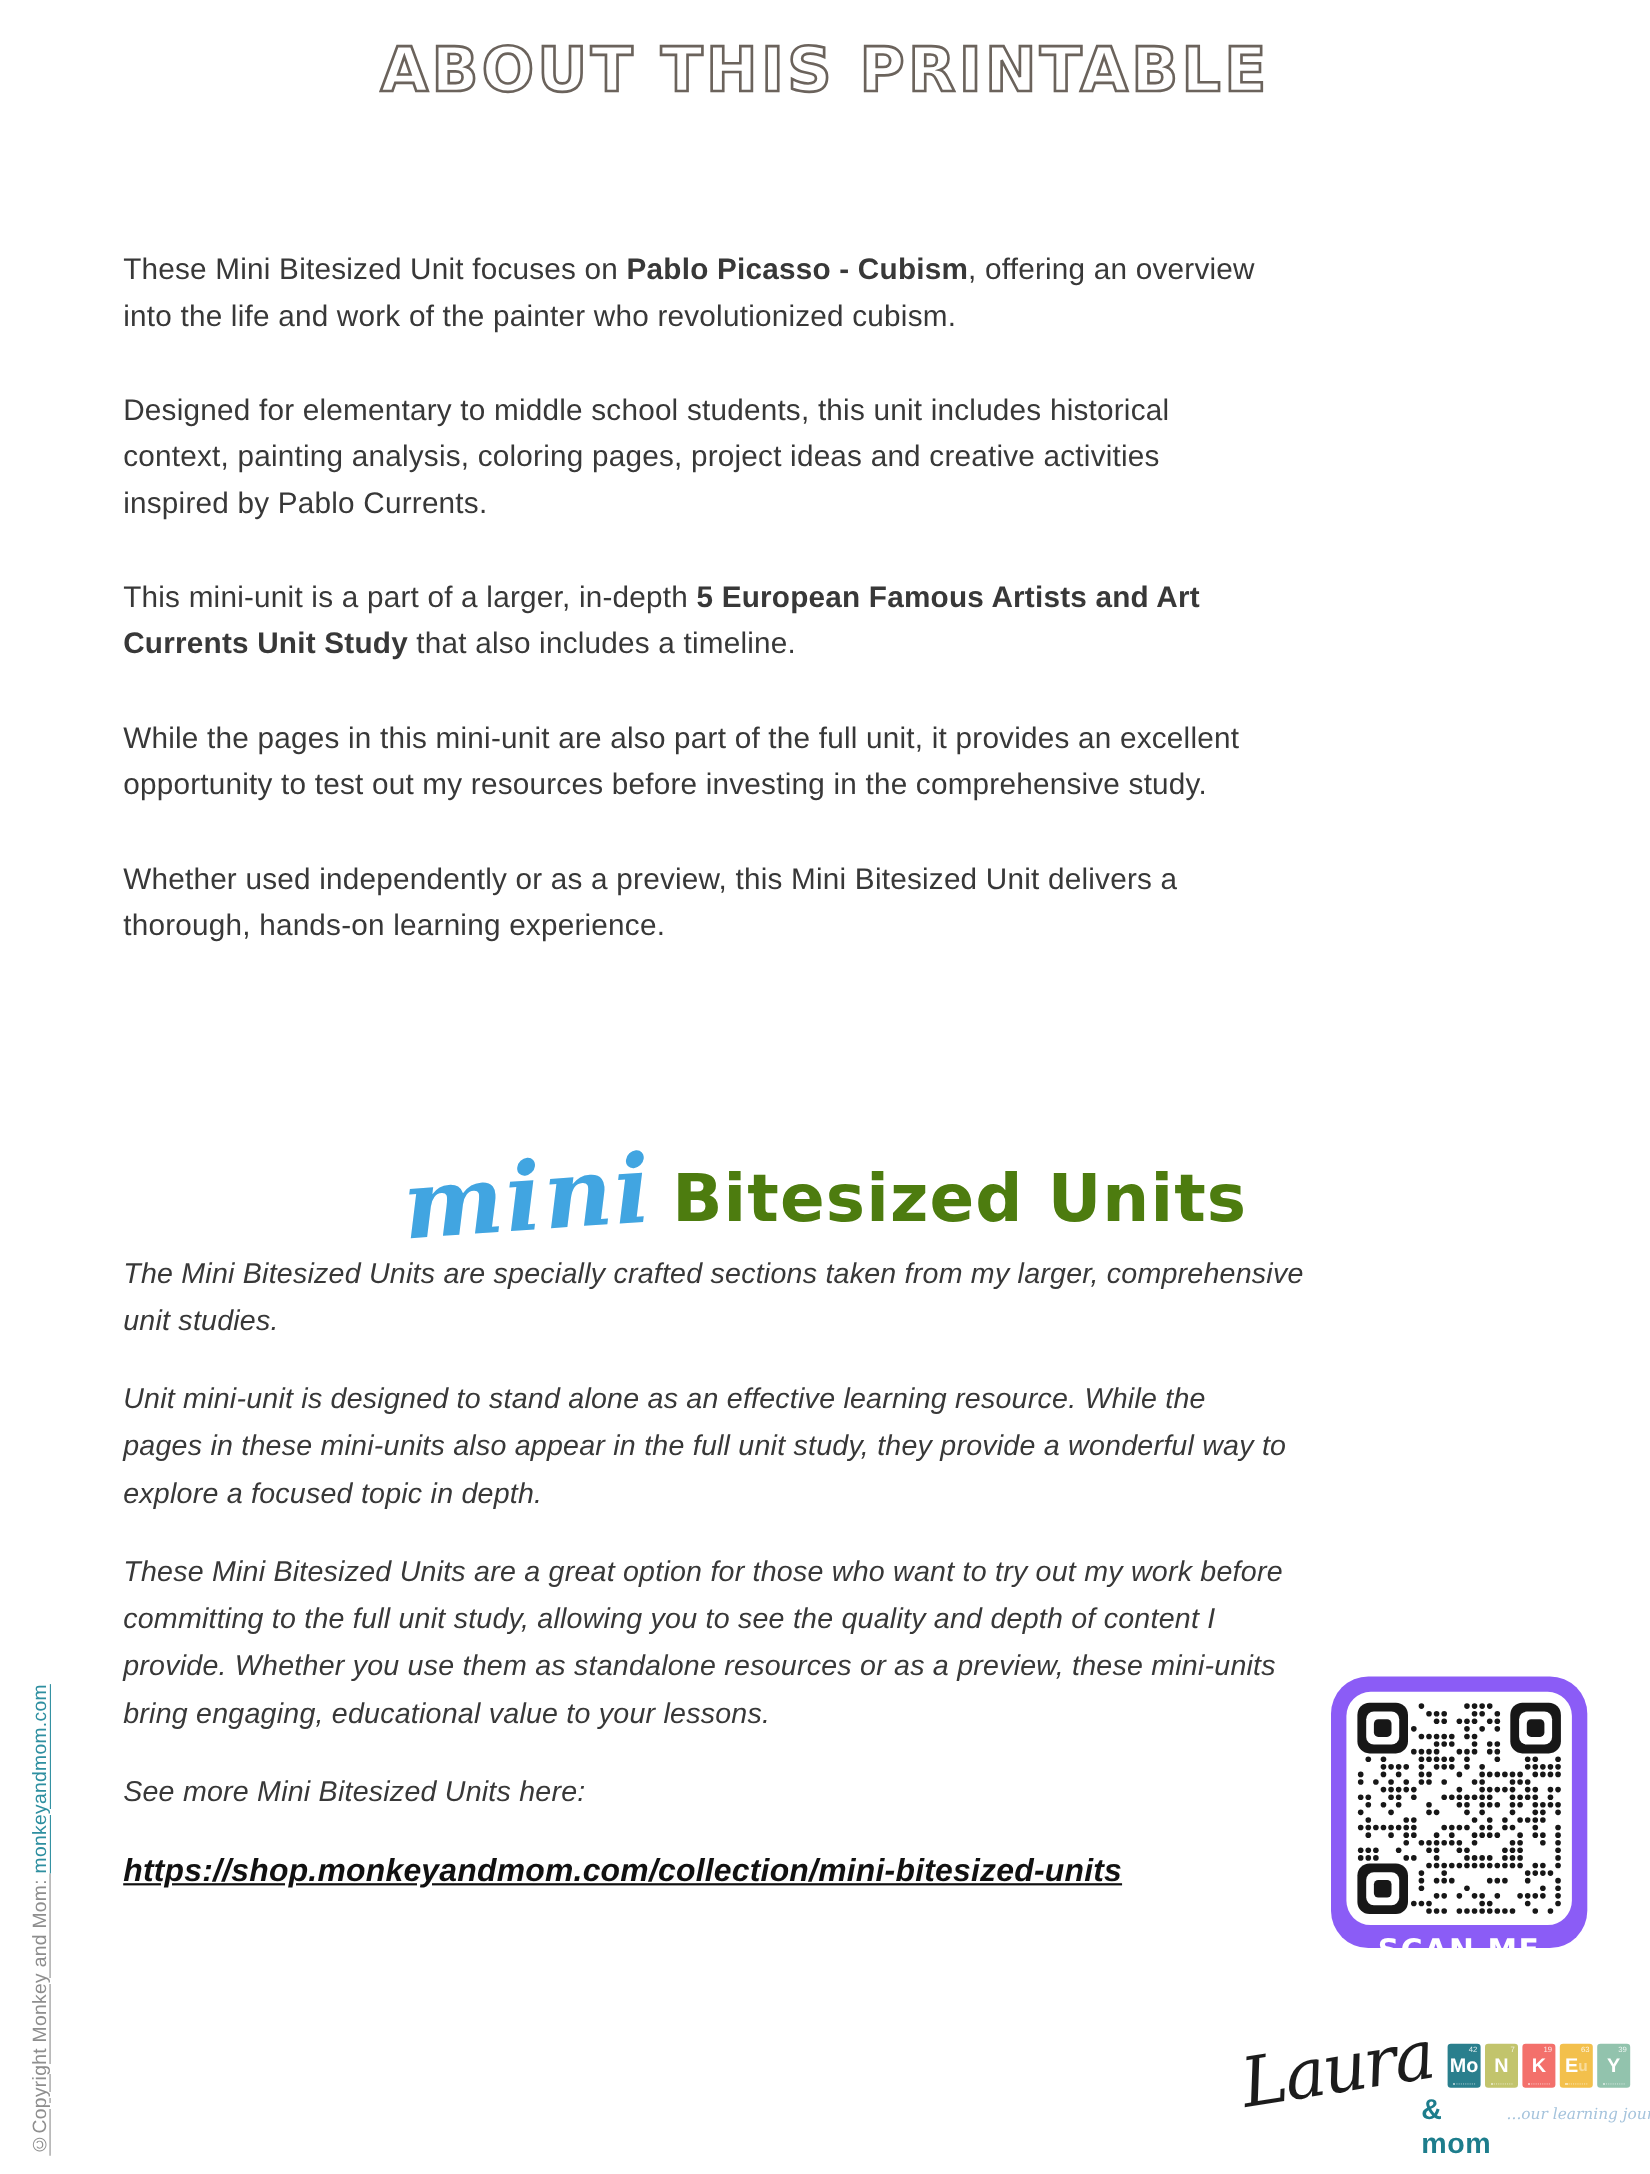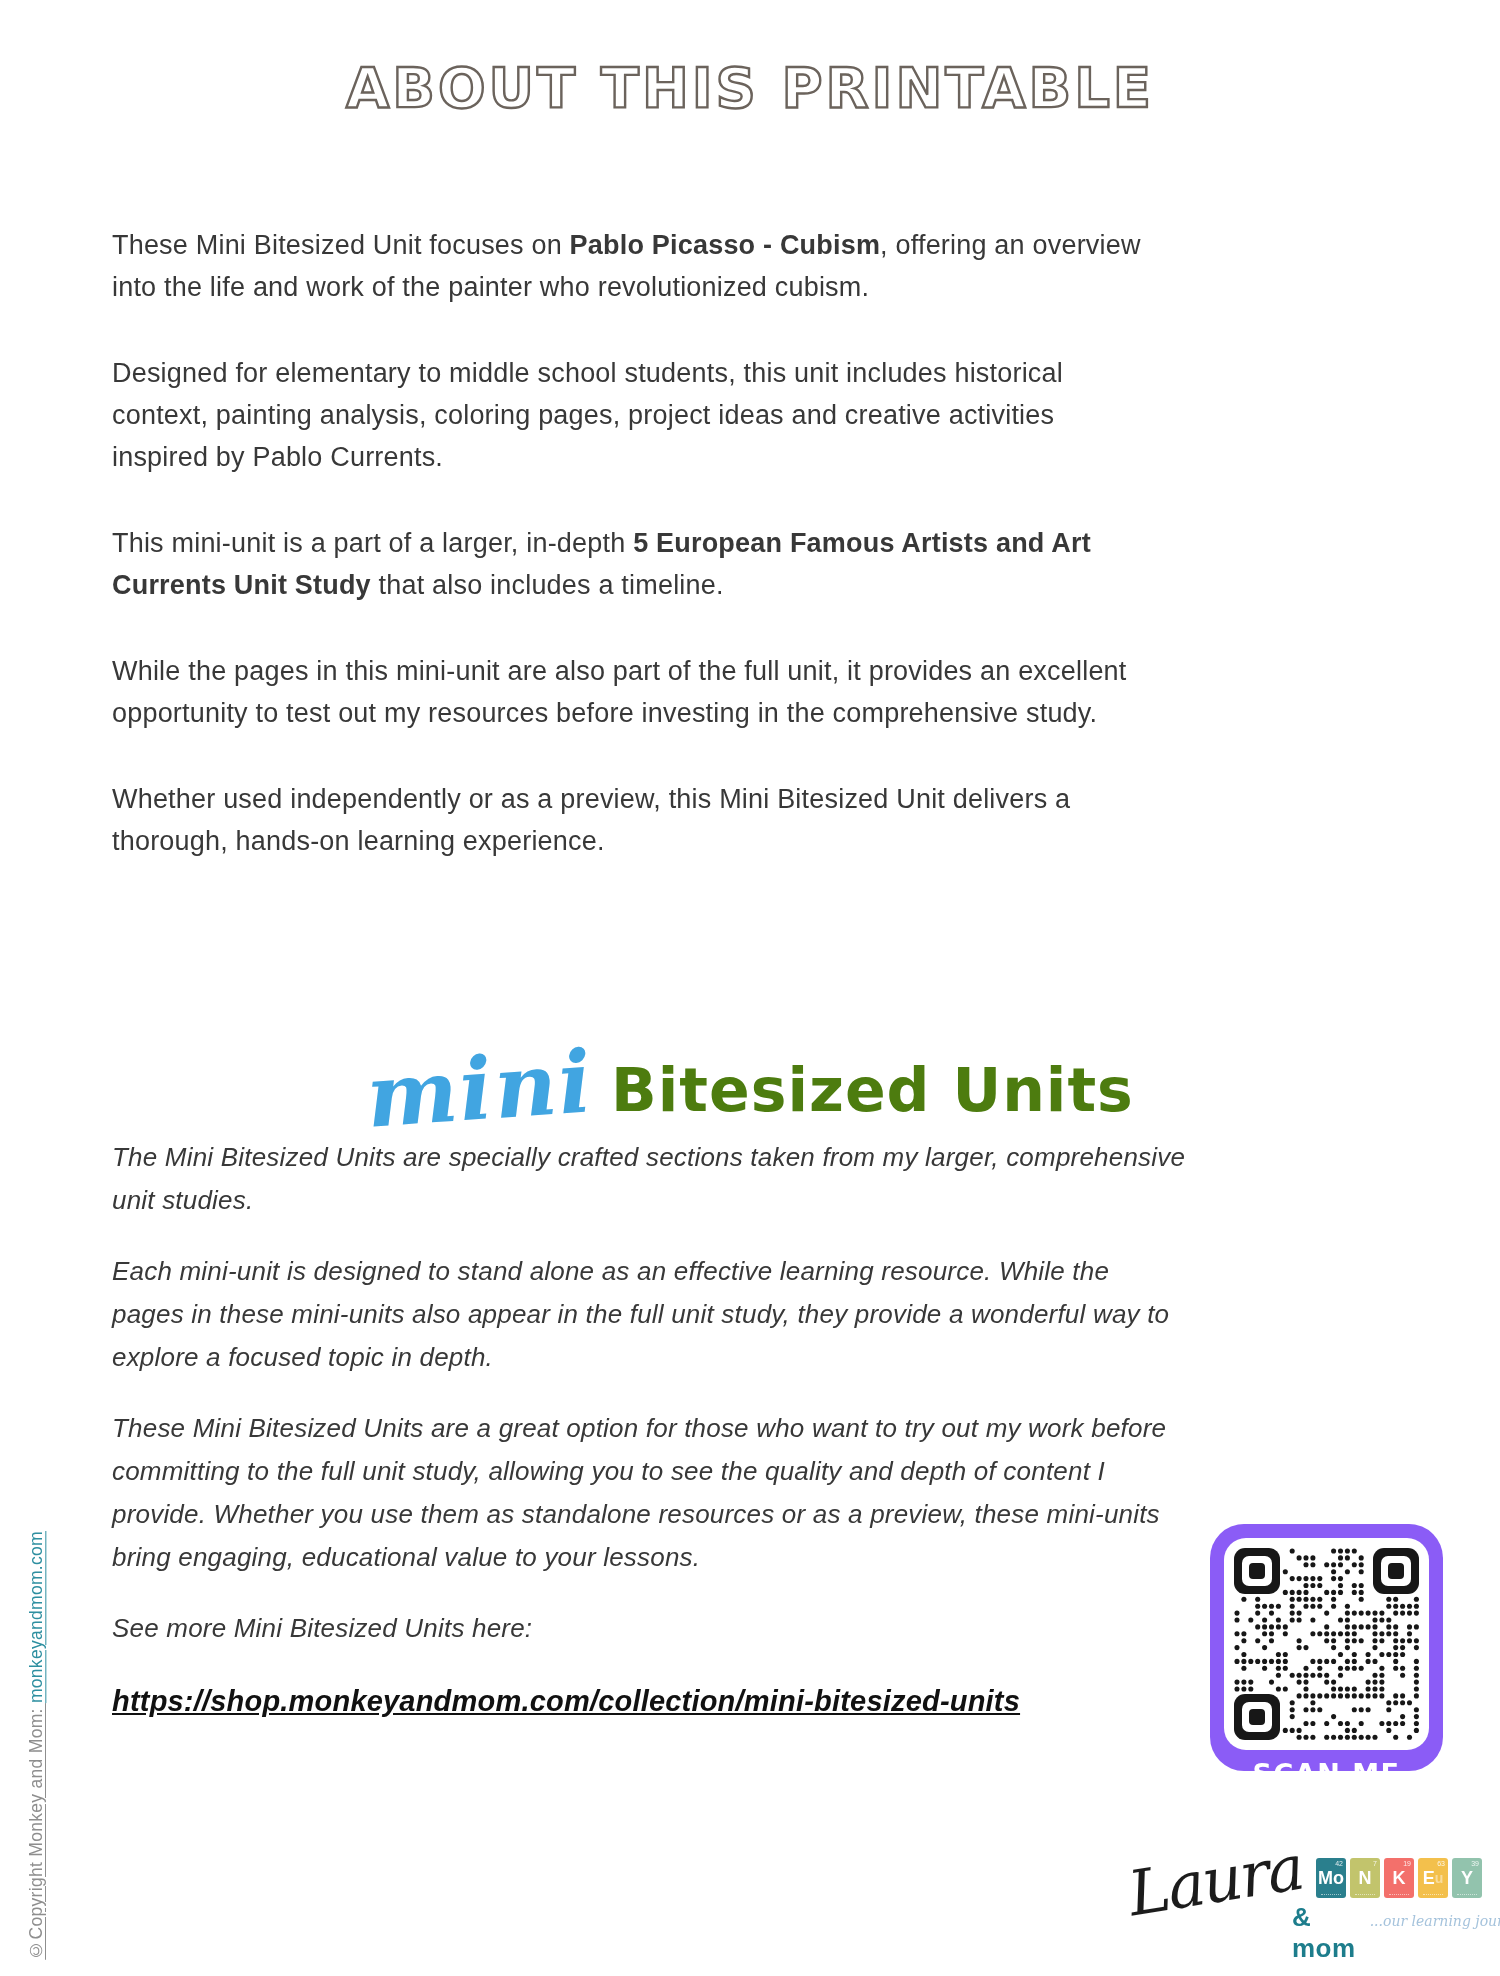--- a/index.html
+++ b/index.html
@@ -6,21 +6,21 @@
   .page{
     position:relative;
     width:1500px;height:1976px;
     background:#ffffff;
     font-family:"Liberation Sans", sans-serif;
     color:#383838;
     overflow:hidden;
   }
   
   .title{
-    position:absolute;top:55px;left:0;width:100%;
+    position:absolute;top:32px;left:0;width:100%;
     text-align:center;
     font-family:"DejaVu Sans", sans-serif;
     font-size:56px;font-weight:800;letter-spacing:3px;
     color:#ffffff;
     -webkit-text-stroke:2.4px #6b635c;
     text-stroke:2.4px #6b635c;
   }
   
   .about-block{
     position:absolute;left:112px;top:224px;width:1292px;
@@ -142,21 +142,21 @@
     <p><span>Whether used independently or as a preview, this Mini Bitesized Unit delivers a</span><br><span>thorough, hands-on learning experience.</span></p>
   </div>
 
   <div class="mini-heading">
     <span class="mini-word" style="color: rgb(65, 165, 225);">mini</span>
     <span class="heading-rest">Bitesized Units</span>
   </div>
 
   <div class="italic-block">
     <p><span>The Mini Bitesized Units are specially crafted sections taken from my larger, comprehensive</span><br><span>unit studies.</span></p>
-    <p><span>Each mini-unit is  designed to stand alone as an effective learning resource. While the</span><br><span>pages in these mini-units also appear in the full unit study, they provide a wonderful way to</span><br><span>explore a focused topic in depth.</span></p>
+    <p><span>Unit mini-unit is  designed to stand alone as an effective learning resource. While the</span><br><span>pages in these mini-units also appear in the full unit study, they provide a wonderful way to</span><br><span>explore a focused topic in depth.</span></p>
     <p><span>These Mini Bitesized Units are a great option for those who want to try out my work before</span><br><span>committing to the full unit study, allowing you to see the quality and depth of content I</span><br><span>provide. Whether you use them as standalone resources or as a preview, these mini-units</span><br><span>bring engaging, educational value to your lessons.</span></p>
     <p class="see-more">See more Mini Bitesized Units here:</p>
     <a href="#" class="shop-link">https://shop.monkeyandmom.com/collection/mini-bitesized-units</a>
   </div>
 
   <div class="qr-badge">
     <div class="qr-white">
       <svg class="qr-dots" id="qr-dots" width="187" height="194">
           <circle cx="59.2" cy="4" r="2.55" fill="#171717"></circle>
           <circle cx="100.60000000000001" cy="4" r="2.55" fill="#171717"></circle>

